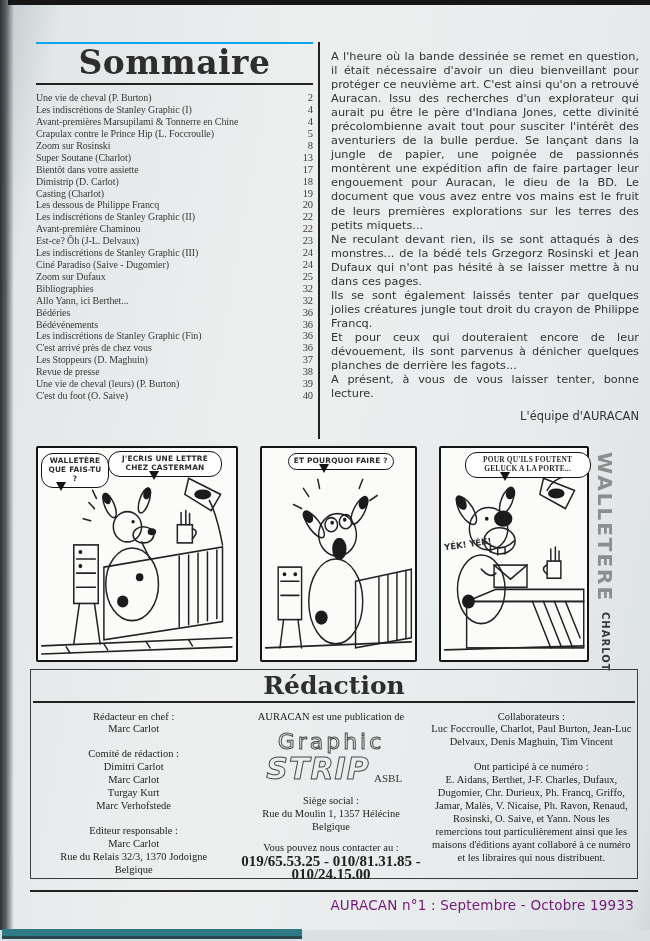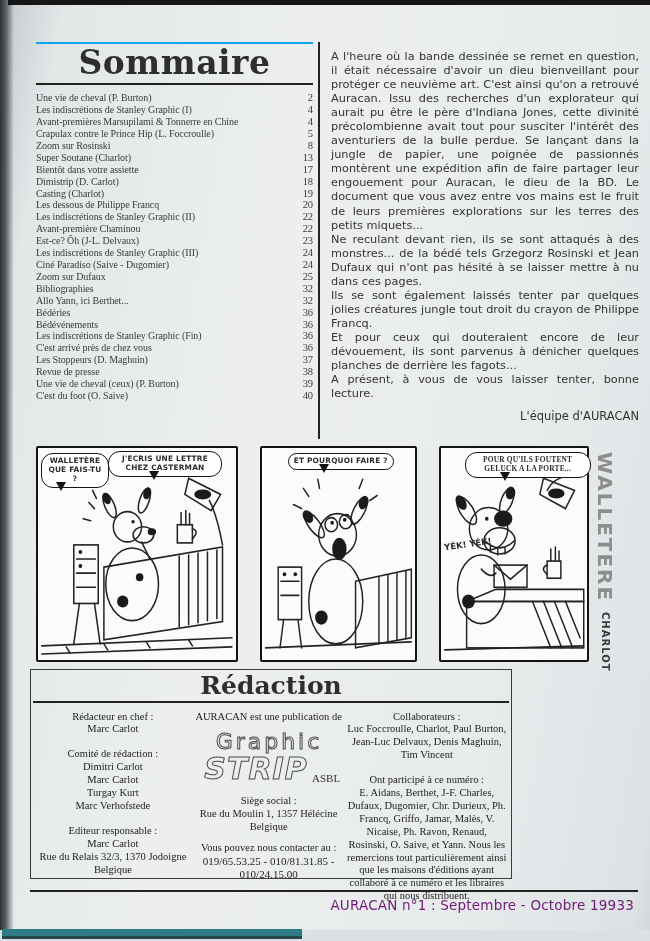--- a/index.html
+++ b/index.html
@@ -52,31 +52,31 @@
   .b3-1{left:24px;top:4px;width:116px;font-family:Liberation Serif, serif;} .b3-1::after{left:34px;}
   .sfx{position:absolute;left:3px;top:92px;font-size:8.5px;font-weight:bold;z-index:2;
     transform:rotate(-8deg);line-height:1.1;}
   .strip-title{position:absolute;left:593px;top:452px;height:210px;
     writing-mode:vertical-rl;display:flex;align-items:center;gap:6px;}
   .strip-title .t{font-size:20px;font-weight:bold;color:#8d8d8d;letter-spacing:2px;
     font-family:"DejaVu Sans",sans-serif;}
   .strip-title .a{font-size:10px;font-weight:bold;color:#3a3a3a;letter-spacing:1px;margin-top:4px;}
 
   
-  .redaction{position:absolute;left:30px;top:669px;width:482px;height:210px;
+  .redaction{position:absolute;left:30px;top:669px;width:608px;height:210px;
     border:1px solid #3c3c3c;box-sizing:border-box;font-family:"Liberation Serif",serif;}
   .redaction h2{margin:2px 0 1px 0;text-align:center;font-family:"DejaVu Serif",serif;
     font-weight:bold;font-size:25px;color:#2e2e2e;line-height:1.1;}
   .red-rule{height:2px;background:#222;margin:0 2px;}
   .red-cols{display:flex;padding:8px 4px 0 4px;}
   .red-col{text-align:center;font-size:10.5px;line-height:12.9px;color:#222;}
   .red-col.c1{width:33%;} .red-col.c2{width:33%;} .red-col.c3{width:34%;}
   .red-block{margin-bottom:12px;}
   .red-block.tight{margin-bottom:8px;}
-  .contact-nums{font-size:11px;}
+  .contact-nums{font-size:15px;font-weight:bold;}
   .logo svg{display:block;margin:0 auto;}
 
   
   .footer-rule{position:absolute;left:30px;top:890px;width:608px;height:2px;background:#222;}
   .footer{position:absolute;left:34px;top:897px;width:600px;display:flex;
     justify-content:flex-end;align-items:baseline;font-size:13.5px;color:#701a75;
     letter-spacing:0.2px;}
   .line{stroke:#222;fill:none;stroke-width:1.6;stroke-linecap:round;}
   .fill{fill:#1b1b1b;stroke:none;}
 </style>
@@ -209,21 +209,21 @@
         <span class="toc-label">Les Stoppeurs (D. Maghuin)</span>
         <span class="toc-page">37</span>
       </div>
 
       <div class="toc-row">
         <span class="toc-label">Revue de presse</span>
         <span class="toc-page">38</span>
       </div>
 
       <div class="toc-row">
-        <span class="toc-label">Une vie de cheval (ceux) (P. Burton)</span>
+        <span class="toc-label">Une vie de cheval (leurs) (P. Burton)</span>
         <span class="toc-page">39</span>
       </div>
 
       <div class="toc-row">
         <span class="toc-label">C'est du foot (O. Saive)</span>
         <span class="toc-page">40</span>
       </div>
     </div>
 </div>
 

